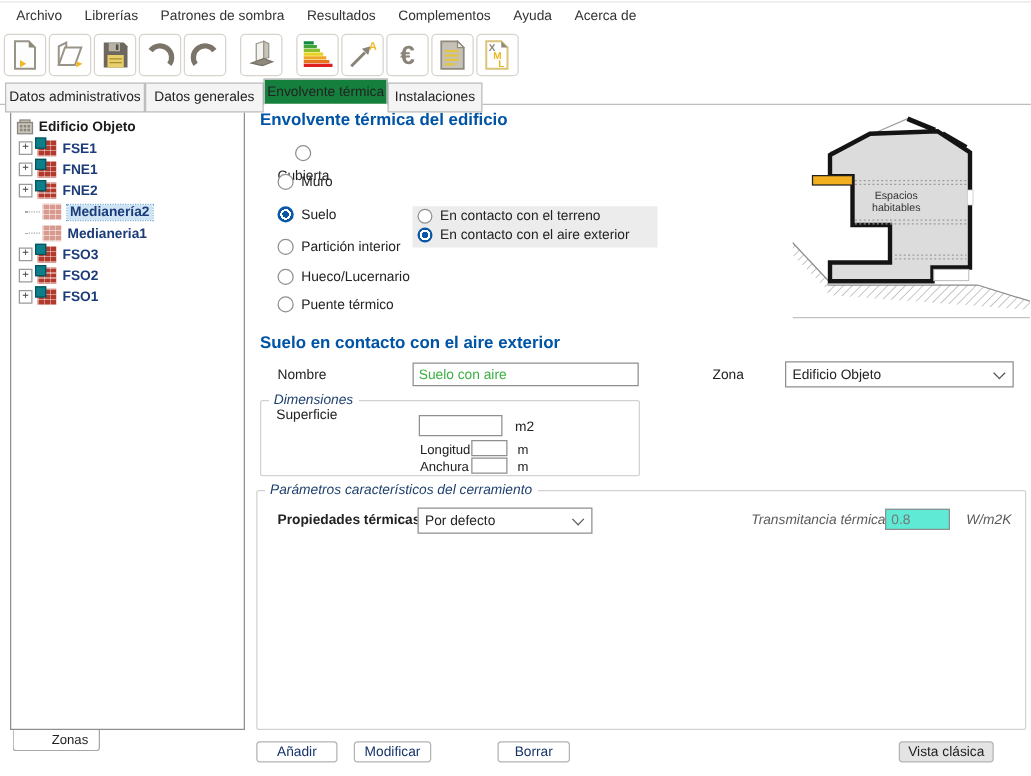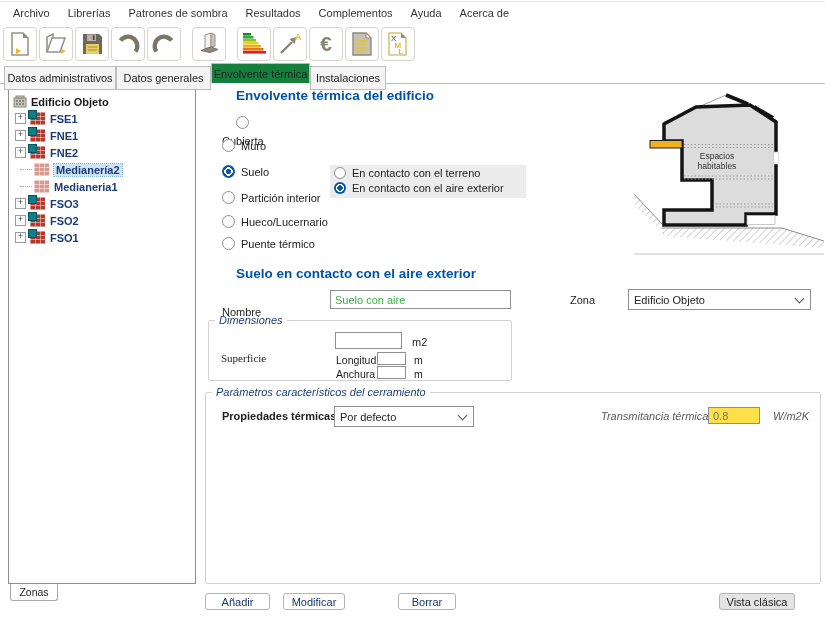--- a/index.html
+++ b/index.html
@@ -42,38 +42,38 @@
       #b23a2c;}
   .brick.light{background:
       repeating-linear-gradient(0deg, rgba(255,255,255,.5) 0 1px, transparent 1px 4px),
       repeating-linear-gradient(90deg, rgba(255,255,255,.45) 0 1px, transparent 1px 5px),
       #d89a8e;}
   .pane{position:absolute;left:-2px;top:-2px;width:7px;height:7px;background:#0d7f8a;
         border:1px solid #07555c;}
   .sel{background:#cfe4f5;outline:1px dotted #7fb2d9;padding:0 2px;}
   .zonas-tab{position:absolute;left:10px;top:584px;width:46px;height:16px;background:#fff;
              border:1px solid #a8a8a8;border-top:none;border-radius:0 0 3px 3px;font-size:10.5px;
-             color:#222;display:flex;align-items:center;justify-content:center;}
-
-  
-  .h-title{position:absolute;font-size:13.5px;font-weight:bold;color:#0054a6;margin-left:28px;}
+             color:#222;display:flex;align-items:center;justify-content:center;padding-left:22px;}
+
+  
+  .h-title{position:absolute;font-size:13.5px;font-weight:bold;color:#0054a6;}
   .radio{position:absolute;display:flex;align-items:center;gap:6px;font-size:11px;color:#222;}
   .rb{width:13px;height:13px;border-radius:50%;border:1px solid #8f8f8f;background:#fff;
       box-sizing:border-box;flex:none;}
   .rb.on{border:none;background:radial-gradient(circle,#0a57a8 0 2.6px,#fff 2.6px 4.2px,#0a57a8 4.2px);}
   .rb.sm{width:12px;height:12px;}
   .subpanel{position:absolute;left:330px;top:165px;width:196px;height:33px;background:#ececec;}
 
   .flabel{position:absolute;font-size:11px;color:#222;}
   .flabel.it{font-style:italic;color:#5a5a5a;}
   .flabel.b{font-weight:bold;}
   .textbox{position:absolute;background:#fff;border:1px solid #8f8f8f;box-sizing:border-box;
            font-size:11px;color:#222;display:flex;align-items:center;padding:0 4px;}
   .textbox.green{color:#3cb043;}
-  .textbox.ro{background:#fde047;color:#777;}
+  .textbox.ro{background:#5eead4;color:#777;}
   .selectbox{position:absolute;background:#fff;border:1px solid #8f8f8f;box-sizing:border-box;
              font-size:11px;color:#222;display:flex;align-items:center;
              justify-content:space-between;padding:0 7px 0 5px;}
   .chev{width:6px;height:6px;border-right:1.4px solid #555;border-bottom:1.4px solid #555;
         transform:rotate(45deg);margin-top:-3px;flex:none;}
 
   fieldset{position:absolute;border:1px solid #d2d2d2;border-radius:2px;margin:0;padding:0;
            box-sizing:border-box;}
   legend{font-size:11px;font-style:italic;color:#1d3f6e;margin-left:6px;padding:0 4px;}
 
@@ -343,32 +343,32 @@
         <line x1="50" y1="87" x2="139" y2="87"></line>
       <line x1="82" y1="112" x2="139" y2="112"></line>
         <line x1="82" y1="115" x2="139" y2="115"></line>
     </g>
     <text x="83" y="67" text-anchor="middle" font-size="8.5" fill="#333333" font-family="Liberation Sans, sans-serif">Espacios</text>
     <text x="83" y="77" text-anchor="middle" font-size="8.5" fill="#333333" font-family="Liberation Sans, sans-serif">habitables</text>
   </svg>
 
   <div class="h-title" style="left:208px;top:266px;">Suelo en contacto con el aire exterior</div>
 
-  <div class="flabel" style="left:222px;top:294px;margin-top:12px;">Nombre</div>
+  <div class="flabel" style="left:222px;top:294px;">Nombre</div>
   <div class="textbox green" style="left:330px;top:290px;width:181px;height:19px;">Suelo con aire</div>
 
   <div class="flabel" style="left:570px;top:294px;">Zona</div>
   <div class="selectbox" style="left:628px;top:289px;width:183px;height:21px;">
     <span>Edificio Objeto</span>
     <span class="chev"></span>
   </div>
 
   <fieldset style="left:208px;top:314px;width:304px;height:67px;">
     <legend>Dimensiones</legend>
-    <div class="flabel" style="left:12px;top:26px;font-family:Liberation Serif, serif;">Superficie</div>
+    <div class="flabel" style="left:12px;top:0;">Superficie</div>
     <div class="textbox" style="left:126px;top:6px;width:67px;height:17px;"></div>
     <div class="flabel" style="left:203px;top:10px;">m2</div>
     <div class="flabel" style="left:127px;top:28px;font-size:10.5px;">Longitud</div>
     <div class="textbox" style="left:168px;top:26px;width:29px;height:13px;"></div>
     <div class="flabel" style="left:205px;top:28px;font-size:10.5px;">m</div>
     <div class="flabel" style="left:127px;top:42px;font-size:10.5px;">Anchura</div>
     <div class="textbox" style="left:168px;top:40px;width:29px;height:13px;"></div>
     <div class="flabel" style="left:205px;top:42px;font-size:10.5px;">m</div>
   </fieldset>
 

